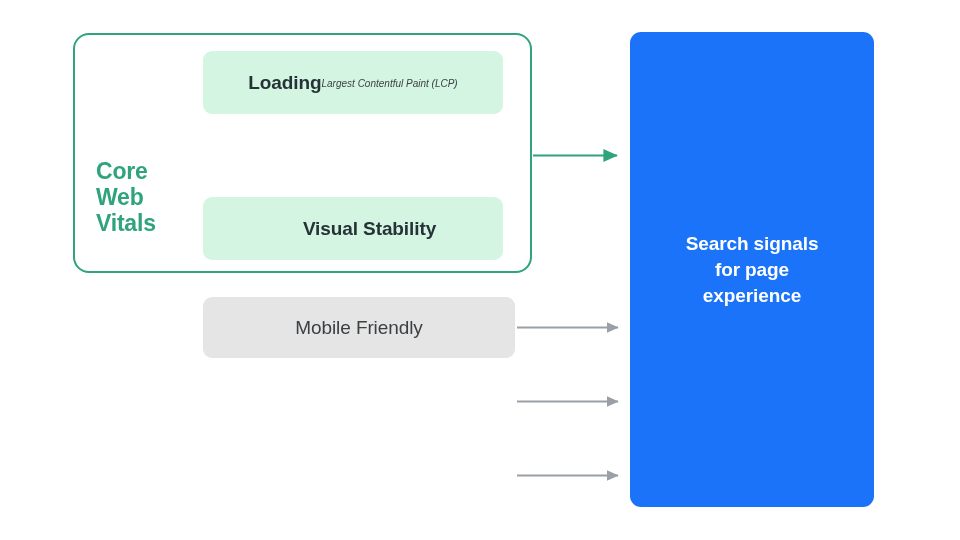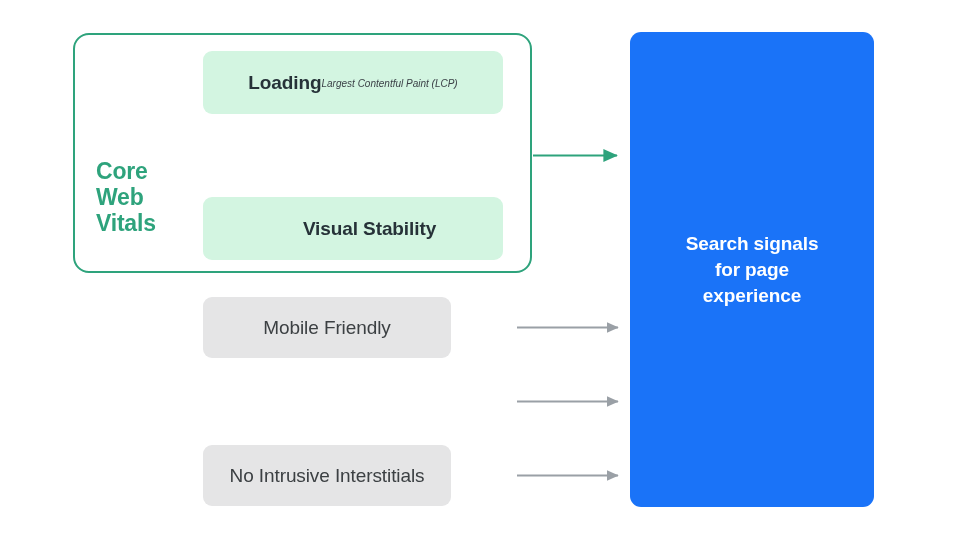--- a/index.html
+++ b/index.html
@@ -80,21 +80,21 @@
     font-weight: normal;
     line-height: 16px;
     margin-top: 3px;
     font-style: italic;
   }
 
   
   .signal-box {
     position: absolute;
     left: 203px;
-    width: 248px;
+    width: 312px;
     height: 61px;
     background: #e5e5e6;
     border-radius: 9px;
     display: flex;
     align-items: center;
     justify-content: center;
     box-sizing: border-box;
   }
   .signal-box.s1 { top: 297px; }
   .signal-box.s2 { top: 371px; }
@@ -161,23 +161,20 @@
 
   <div class="metric-card c3">
     <div class="metric-title">Visual Stability</div>
   </div>
 
   <div class="signal-box s1">
     <div class="signal-label">Mobile Friendly</div>
   </div>
 
 
-  <div class="signal-box s3">
-    <div class="signal-label">No Intrusive Interstitials</div>
-  </div>
 
   <div class="blue-panel">
     <div class="blue-panel-text">Search signals
 for page
 experience</div>
   </div>
 
   <svg class="arrows" viewBox="0 0 960 540" width="960" height="540" xmlns="http://www.w3.org/2000/svg">
     <defs>
       <marker id="arrowGreen" markerWidth="7" markerHeight="7" refX="6.2" refY="3.5" orient="auto" markerUnits="strokeWidth">

